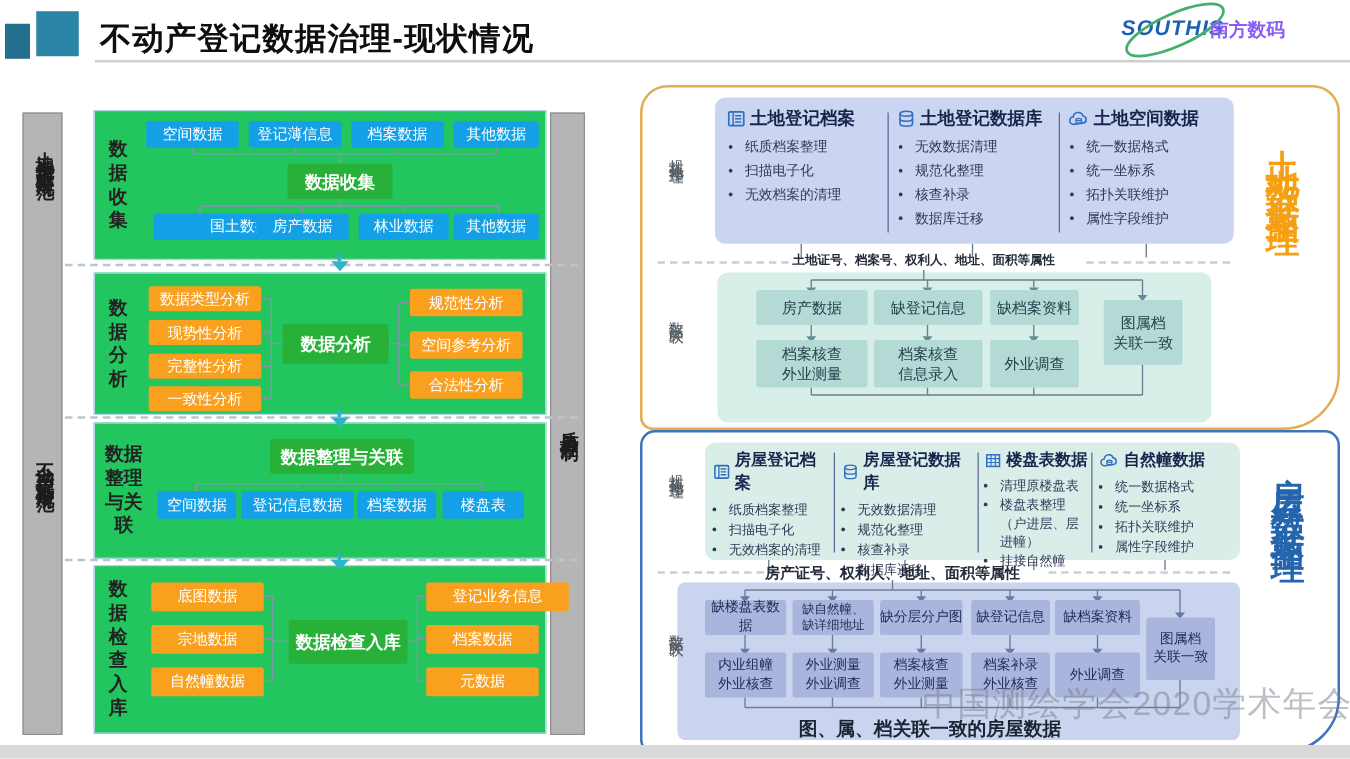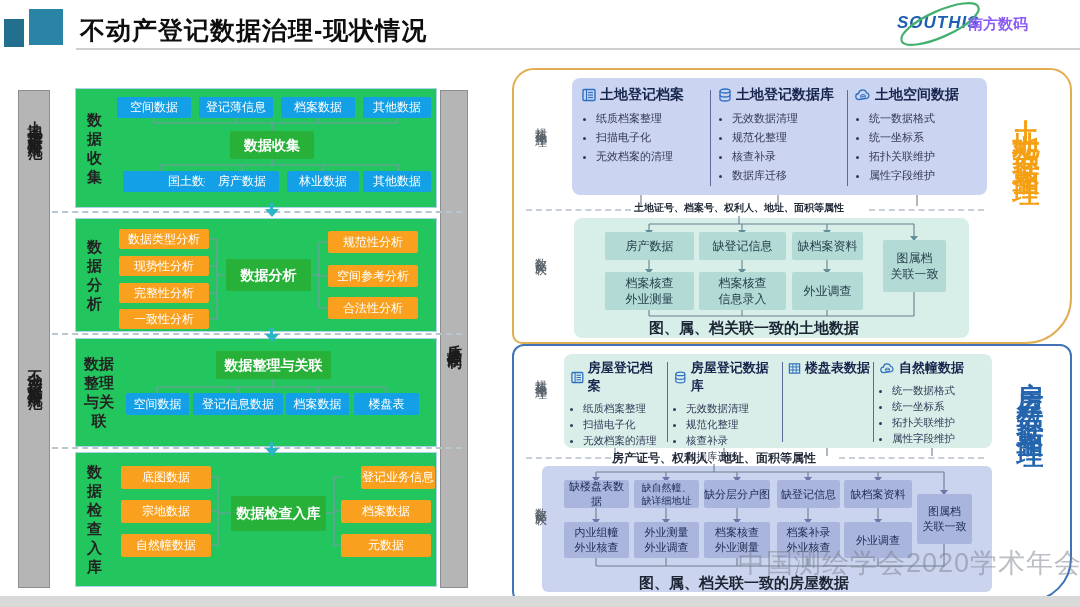--- a/index.html
+++ b/index.html
@@ -134,21 +134,21 @@
     <g stroke="#7f98a8" stroke-width="1.2" fill="none">
       <path d="M135 24 H142 M135 58 H142 M135 92 H142 M142 24 V92 M142 60 H155"></path>
       <path d="M250 60 H258 M258 24 V92 M258 24 H265 M258 58 H265 M258 92 H265"></path>
     </g>
   </svg>
   <div class="abs slabel" style="left:10px;top:9px;width:17px;">数据检查入库</div>
   <div class="abs bx orange" style="left:45px;top:13px;width:90px;height:23px;">底图数据</div>
   <div class="abs bx orange" style="left:45px;top:47px;width:90px;height:23px;">宗地数据</div>
   <div class="abs bx orange" style="left:45px;top:81px;width:90px;height:23px;">自然幢数据</div>
   <div class="abs bx green" style="left:155px;top:43px;width:95px;height:35px;">数据检查入库</div>
-  <div class="abs bx orange" style="left:265px;top:13px;width:74px;height:23px;margin-left:20px;">登记业务信息</div>
+  <div class="abs bx orange" style="left:265px;top:13px;width:114px;height:23px;">登记业务信息</div>
   <div class="abs bx orange" style="left:265px;top:47px;width:90px;height:23px;">档案数据</div>
   <div class="abs bx orange" style="left:265px;top:81px;width:90px;height:23px;">元数据</div>
 </div>
 
 <div class="abs panel" style="left:512px;top:68px;width:556px;height:272px;border-color:#e3ae52;border-radius:22px 22px 46px 10px;">
   <svg class="cx" width="556" height="272">
     <g stroke="#6c7f90" stroke-width="1.1" fill="none">
       <path d="M127 125 V136 M264 125 V136 M403 125 V136"></path>
       <path d="M225 146 V154 M135 154 H400 M135 154 V160 M228 154 V160 M313 154 V160 M400 154 V168"></path>
       <path d="M135 190 V200 M228 190 V200 M313 190 V200"></path>
@@ -229,21 +229,20 @@
   <div class="abs nbx tealbx" style="left:91px;top:162px;width:89px;height:28px;">房产数据</div>
   <div class="abs nbx tealbx" style="left:185px;top:162px;width:87px;height:28px;">缺登记信息</div>
   <div class="abs nbx tealbx" style="left:278px;top:162px;width:71px;height:28px;">缺档案资料</div>
   <div class="abs nbx tealbx" style="left:369px;top:170px;width:63px;height:52px;">图属档
 关联一致</div>
   <div class="abs nbx tealbx" style="left:91px;top:202px;width:89px;height:38px;">档案核查
 外业测量</div>
   <div class="abs nbx tealbx" style="left:185px;top:202px;width:87px;height:38px;">档案核查
 信息录入</div>
   <div class="abs nbx tealbx" style="left:278px;top:202px;width:71px;height:38px;">外业调查</div>
-  <div class="abs cap" style="left:95px;top:249px;width:290px;">图、属、档关联一致的土地数据</div>
 
   <div class="abs sidetitle" style="left:494px;top:28px;color:#f59f13;">土地数据整理</div>
 </div>
 
 <div class="abs panel" style="left:512px;top:344px;width:556px;height:254px;border-color:#3f74b8;border-radius:12px 12px 44px 10px;">
   <svg class="cx" width="556" height="254">
     <g stroke="#6c7f90" stroke-width="1.1" fill="none">
       <path d="M101 100 V110 M210 100 V110 M313 100 V110 M418 100 V110"></path>
       <path d="M200 118 V126 M82 126 H430 M82 126 V132 M152 126 V132 M223 126 V132 M294 126 V132 M364 126 V132 M430 126 V146"></path>
       <path d="M82 162 V174 M152 162 V174 M223 162 V174 M294 162 V174 M364 162 V174"></path>
@@ -308,20 +307,25 @@
     <div class="colhd" style="font-size:13px;">
       <svg width="13" height="13" viewBox="0 0 14 14">
           <rect x="1.5" y="2" width="11" height="10" fill="none" stroke="#2f6fc0" stroke-width="1.3"></rect>
           <line x1="1.5" y1="5.3" x2="12.5" y2="5.3" stroke="#2f6fc0" stroke-width="1"></line>
           <line x1="1.5" y1="8.6" x2="12.5" y2="8.6" stroke="#2f6fc0" stroke-width="1"></line>
           <line x1="5.2" y1="2" x2="5.2" y2="12" stroke="#2f6fc0" stroke-width="1"></line>
           <line x1="8.9" y1="2" x2="8.9" y2="12" stroke="#2f6fc0" stroke-width="1"></line>
         </svg>
       <span>楼盘表数据</span>
     </div>
+    <ul class="blts" style="font-size:10.5px;line-height:15px;padding-left:12px;">
+      <li>清理原楼盘表</li>
+      <li>楼盘表整理（户进层、层进幢）</li>
+      <li>挂接自然幢</li>
+    </ul>
   </div>
   <div class="abs" style="left:366px;top:13px;width:110px;">
     <div class="colhd" style="font-size:13px;">
       <svg width="15" height="13" viewBox="0 0 16 14">
           <path d="M4 11.5 a3 3 0 0 1 -0.4 -6 a4 4 0 0 1 7.8 -0.7 a2.8 2.8 0 0 1 0.4 5.5 z" fill="none" stroke="#2f6fc0" stroke-width="1.3"></path>
           <ellipse cx="8" cy="7.5" rx="2.2" ry="0.9" fill="none" stroke="#2f6fc0" stroke-width="1"></ellipse>
           <path d="M5.8 7.5 v2 a2.2 0.9 0 0 0 4.4 0 v-2" fill="none" stroke="#2f6fc0" stroke-width="1"></path>
         </svg>
       <span>自然幢数据</span>
     </div>

